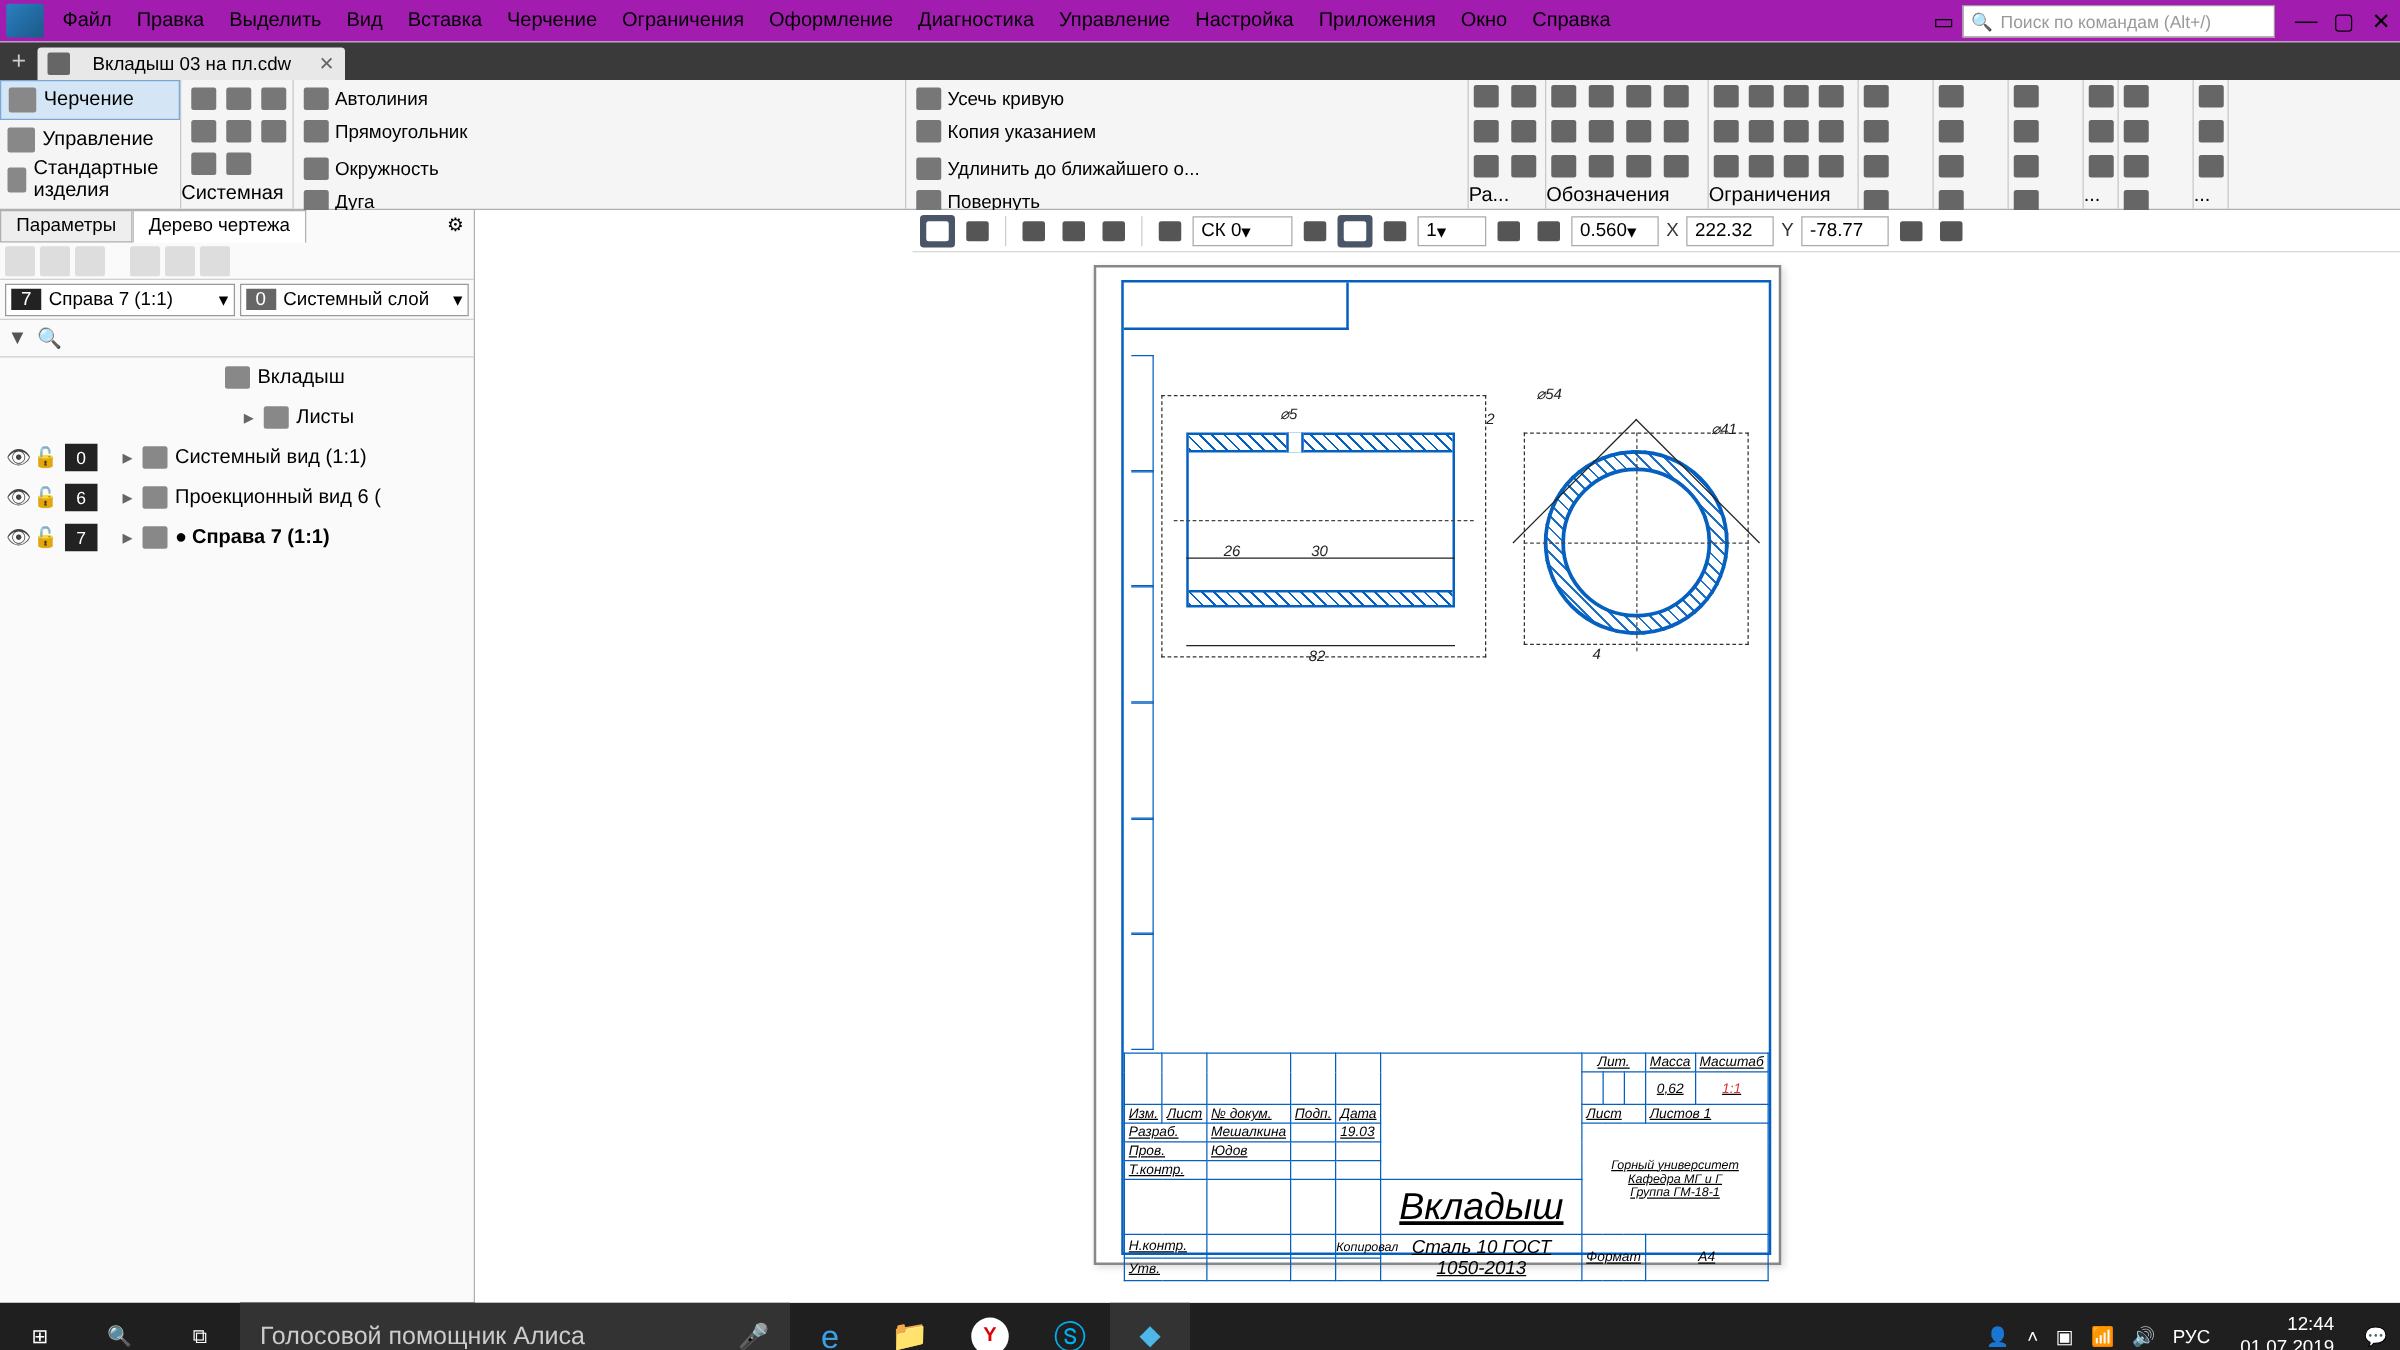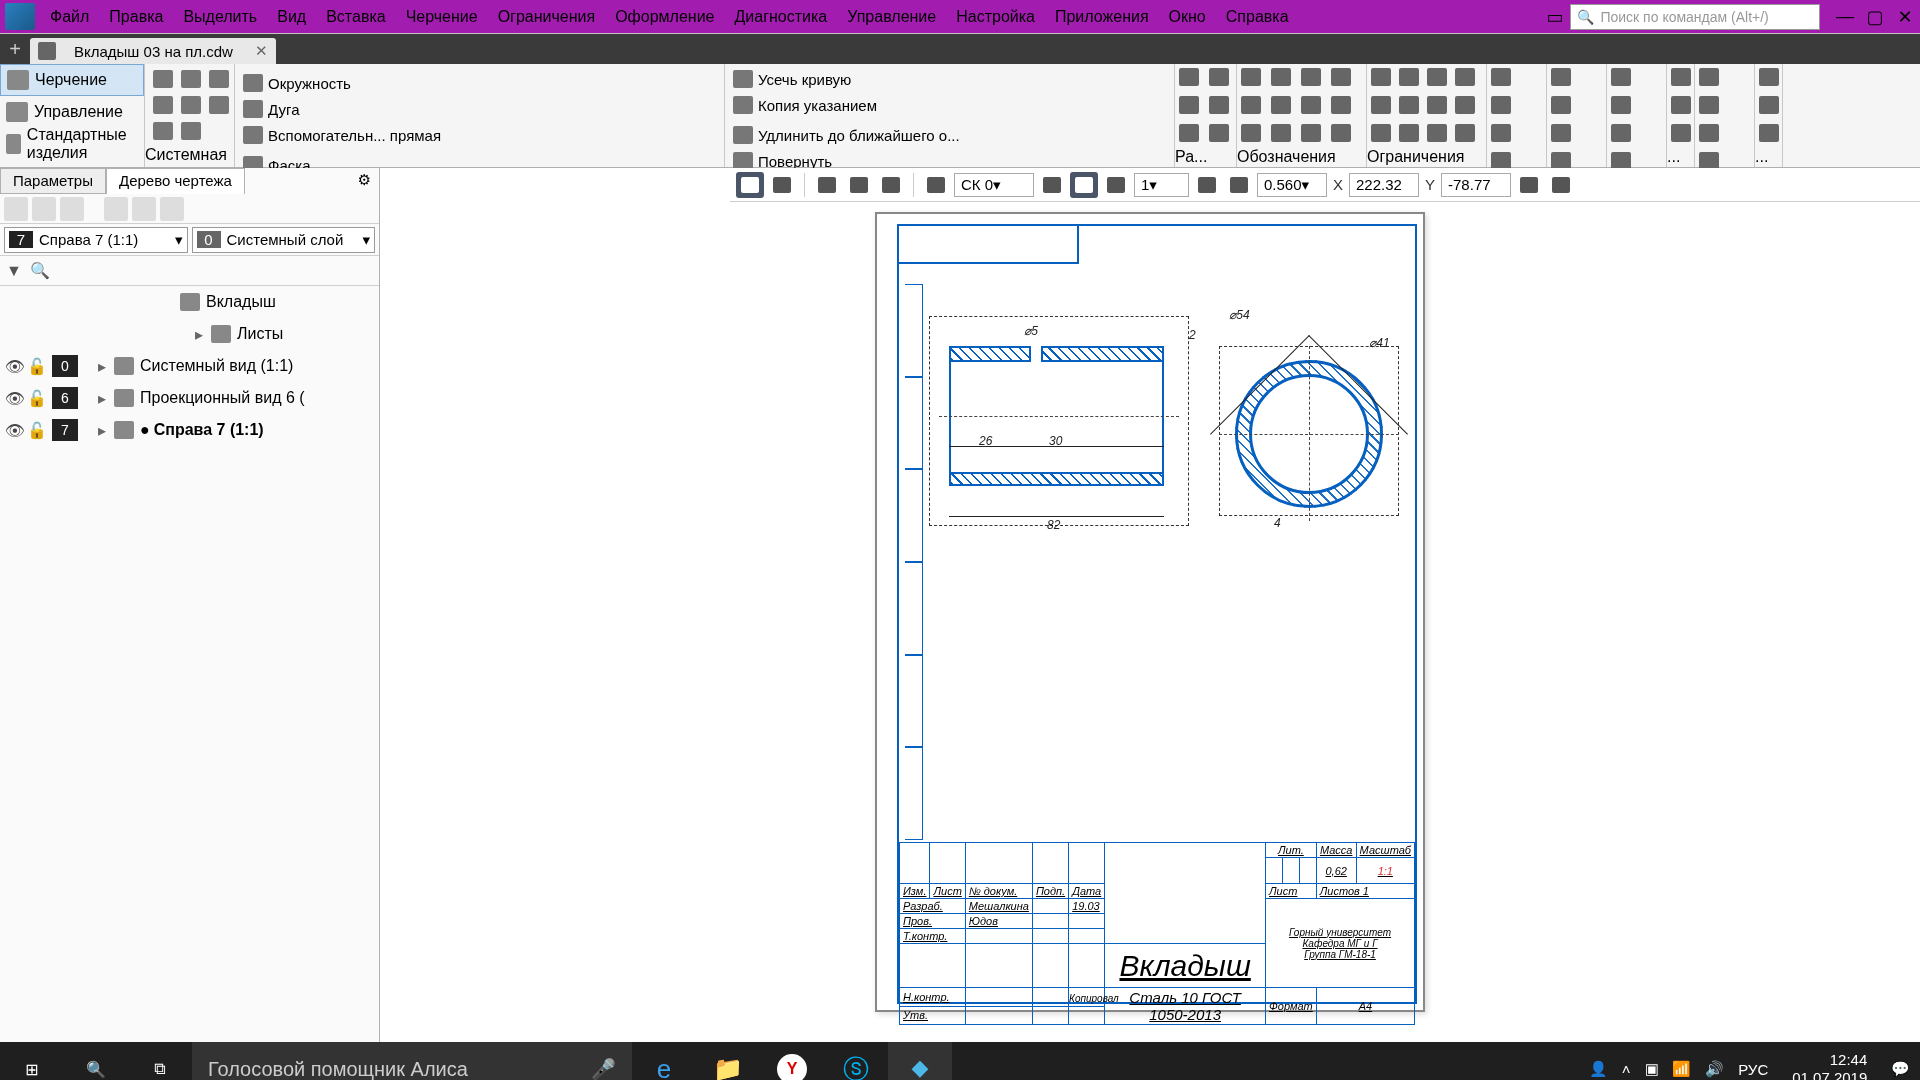--- a/index.html
+++ b/index.html
@@ -178,20 +178,28 @@
                 <div class="ico"></div>
               </div>
             </div>
       </div>
         </div>
       <div class="grp-label">Системная</div>
     </div>
     <div class="ribbon-col" style="width:490px">
       <div class="grp-body">
         <div class="tool-col">
+          <div class="tool-btn">
+              <div class="ico"></div>
+              <span>Автолиния</span>
+            </div>
+          <div class="tool-btn">
+              <div class="ico"></div>
+              <span>Прямоугольник</span>
+            </div>
         </div>
         <div class="tool-col">
           <div class="tool-btn">
               <div class="ico"></div>
               <span>Окружность</span>
             </div>
           <div class="tool-btn">
               <div class="ico"></div>
               <span>Дуга</span>
             </div>

